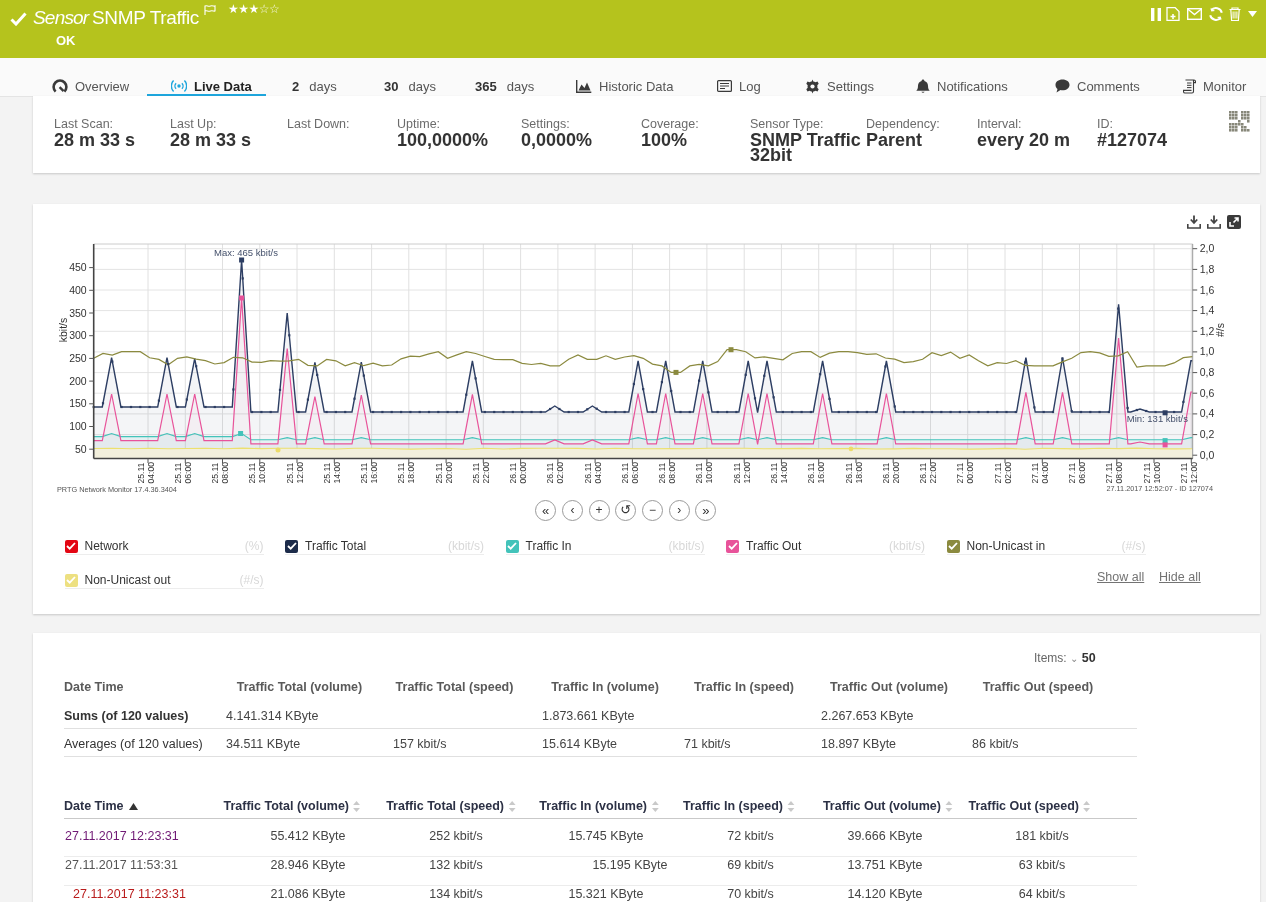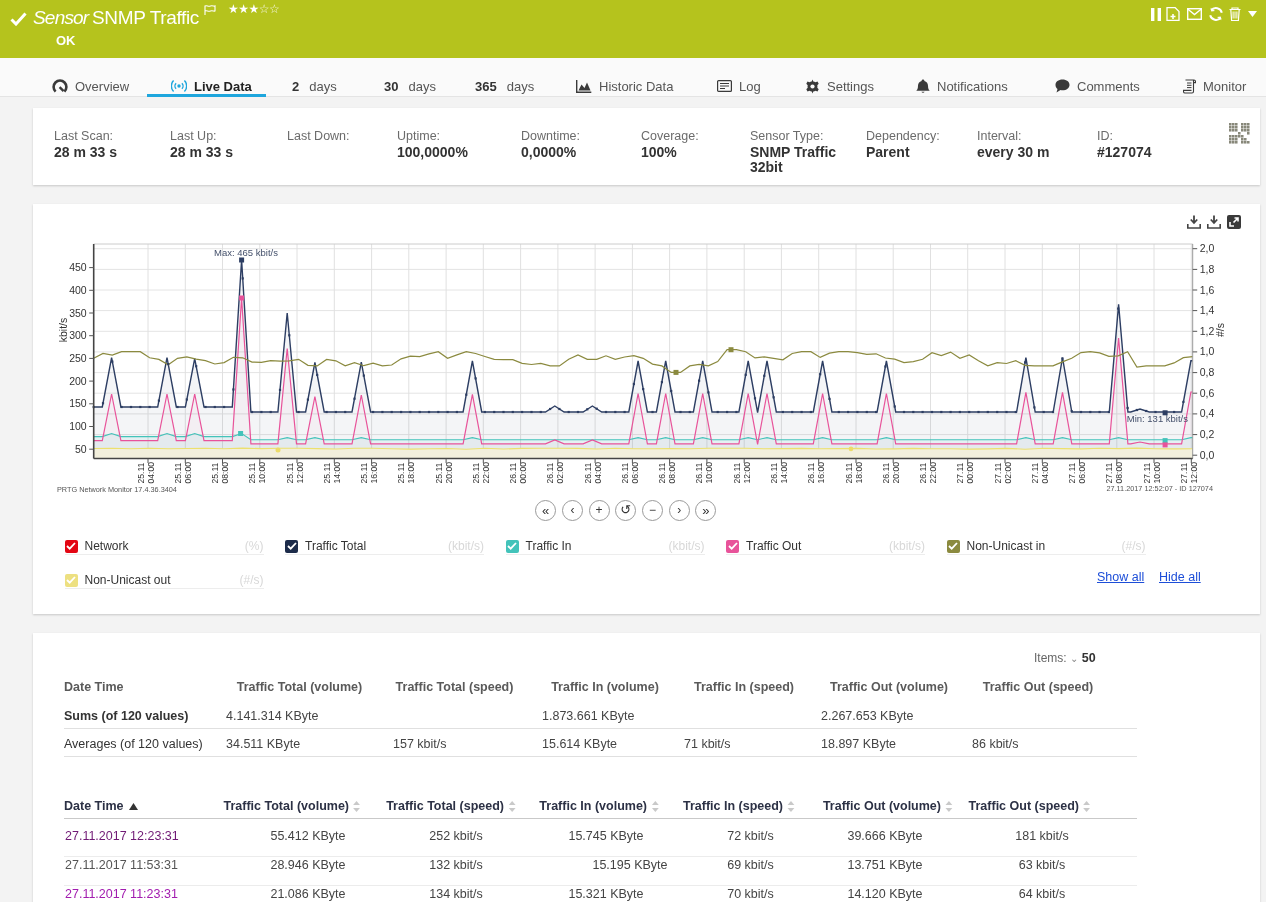--- a/index.html
+++ b/index.html
@@ -19,35 +19,35 @@
 
 #tabbar { position:absolute; left:0; top:58px; width:1266px; height:39px; background:#fafafa; border-bottom:1px solid #e4e4e4; }
 .tab { position:absolute; top:17px; height:22px; display:flex; align-items:center; gap:7px;
   font-size:13px; color:#555; white-space:nowrap; }
 .tab b { color:#333; font-weight:700; }
 .tab .lt { color:#555; }
 .tab.active { color:#222; font-weight:700; }
 .tab.active:after { content:""; position:absolute; left:-24px; width:119px; top:19px; height:3px; background:#1ea6dd; }
 
 .panel { position:absolute; left:33px; width:1227px; background:#fff; box-shadow:0 1px 2px rgba(0,0,0,0.18); }
-#infopanel { top:108px; height:77px;padding-left:39px; }
+#infopanel { top:96px; height:77px;padding-left:39px; }
 #chartpanel { top:204px; height:410px; }
 #tablepanel { top:633px; height:310px; }
 .ilab { position:absolute; top:21px; font-size:12.5px; color:#6b6b6b; }
-.ival { position:absolute; top:37px; font-size:14px; color:#333; font-weight:700; line-height:15px; }
+.ival { position:absolute; top:37px; font-size:18px; color:#333; font-weight:700; line-height:15px; }
 
 .cbtn { position:absolute; top:296px; width:21px; height:21px; border:1px solid #9a9a9a; border-radius:50%;
   color:#333; font-size:12px; text-align:center; line-height:19px; background:#fff; }
 
 .leg { position:absolute; height:17px; display:flex; align-items:center; border-bottom:1px solid #ededed; width:199px; }
 .leg .cb { width:13px; height:13px; border-radius:2px; flex:0 0 13px; position:relative; }
 .leg .cb svg { position:absolute; left:1.5px; top:2.5px; }
 .leg .lab { font-size:12px; color:#333; margin-left:7px; }
 .leg .unit { font-size:12px; color:#d8d8d8; margin-left:auto; }
-.link { color:#1d4ed8; font-size:12.5px; text-decoration:underline; }
+.link { color:#737373; font-size:12.5px; text-decoration:underline; }
 .tcell { position:absolute; font-size:12.5px; color:#444; white-space:nowrap; }
 .hline { position:absolute; left:31px; width:1073px; height:1px; background:#e0e0e0; }
 </style>
 </head>
 <body>
 
 <div id="ghead">
   <svg class="check" width="17" height="14" viewBox="0 0 17 14">
       <path d="M1.5 7.5 L6 12 L15.5 1.5" stroke="#fff" stroke-width="3" fill="none"></path>
     </svg>
@@ -158,30 +158,30 @@
 </div>
 
 <div class="panel" id="infopanel">
   <div class="ilab" style="left:21px">Last Scan:</div>
 <div class="ival" style="left:21px">28 m 33 s</div>
 <div class="ilab" style="left:137px">Last Up:</div>
 <div class="ival" style="left:137px">28 m 33 s</div>
 <div class="ilab" style="left:254px">Last Down:</div>
 <div class="ilab" style="left:364px">Uptime:</div>
 <div class="ival" style="left:364px">100,0000%</div>
-<div class="ilab" style="left:488px">Downtime:</div>
+<div class="ilab" style="left:488px">Settings:</div>
 <div class="ival" style="left:488px">0,0000%</div>
 <div class="ilab" style="left:608px">Coverage:</div>
 <div class="ival" style="left:608px">100%</div>
 <div class="ilab" style="left:717px">Sensor Type:</div>
 <div class="ival" style="left:717px">SNMP Traffic<br>32bit</div>
 <div class="ilab" style="left:833px">Dependency:</div>
 <div class="ival" style="left:833px">Parent</div>
 <div class="ilab" style="left:944px">Interval:</div>
-<div class="ival" style="left:944px">every 30 m</div>
+<div class="ival" style="left:944px">every 20 m</div>
 <div class="ilab" style="left:1064px">ID:</div>
 <div class="ival" style="left:1064px">#127074</div>
 <svg style="position:absolute;left:1196px;top:15px" width="21" height="21" viewBox="0 0 21 21">
       <rect x="0" y="0" width="2.55" height="2.55" fill="#88887a"></rect>
       <rect x="0" y="3" width="2.55" height="2.55" fill="#88887a"></rect>
       <rect x="0" y="6" width="2.55" height="2.55" fill="#88887a"></rect>
       <rect x="0" y="12" width="2.55" height="2.55" fill="#88887a"></rect>
       <rect x="0" y="15" width="2.55" height="2.55" fill="#88887a"></rect>
       <rect x="0" y="18" width="2.55" height="2.55" fill="#88887a"></rect>
       <rect x="3" y="0" width="2.55" height="2.55" fill="#88887a"></rect>
@@ -642,21 +642,21 @@
 <div class="tcell" style="left:1009px;top:196px;transform:translateX(-50%)">181 kbit/s</div>
 <div class="hline" style="top:222.5px;background:#ececec"></div>
 <div class="tcell" style="left:32px;top:225px;color:#555">27.11.2017 11:53:31</div>
 <div class="tcell" style="left:275px;top:225px;transform:translateX(-50%)">28.946 KByte</div>
 <div class="tcell" style="left:423px;top:225px;transform:translateX(-50%)">132 kbit/s</div>
 <div class="tcell" style="left:597px;top:225px;transform:translateX(-50%)">15.195 KByte</div>
 <div class="tcell" style="left:717.5px;top:225px;transform:translateX(-50%)">69 kbit/s</div>
 <div class="tcell" style="left:852px;top:225px;transform:translateX(-50%)">13.751 KByte</div>
 <div class="tcell" style="left:1009px;top:225px;transform:translateX(-50%)">63 kbit/s</div>
 <div class="hline" style="top:251.5px;background:#ececec"></div>
-<div class="tcell" style="left:32px;top:254px;color:#a21caf">27.11.2017 11:23:31</div>
+<div class="tcell" style="left:40px;top:254px;color:#b91c1c">27.11.2017 11:23:31</div>
 <div class="tcell" style="left:275px;top:254px;transform:translateX(-50%)">21.086 KByte</div>
 <div class="tcell" style="left:423px;top:254px;transform:translateX(-50%)">134 kbit/s</div>
 <div class="tcell" style="left:573px;top:254px;transform:translateX(-50%)">15.321 KByte</div>
 <div class="tcell" style="left:717.5px;top:254px;transform:translateX(-50%)">70 kbit/s</div>
 <div class="tcell" style="left:852px;top:254px;transform:translateX(-50%)">14.120 KByte</div>
 <div class="tcell" style="left:1009px;top:254px;transform:translateX(-50%)">64 kbit/s</div>
 
 </div>
 
 </body></html>

